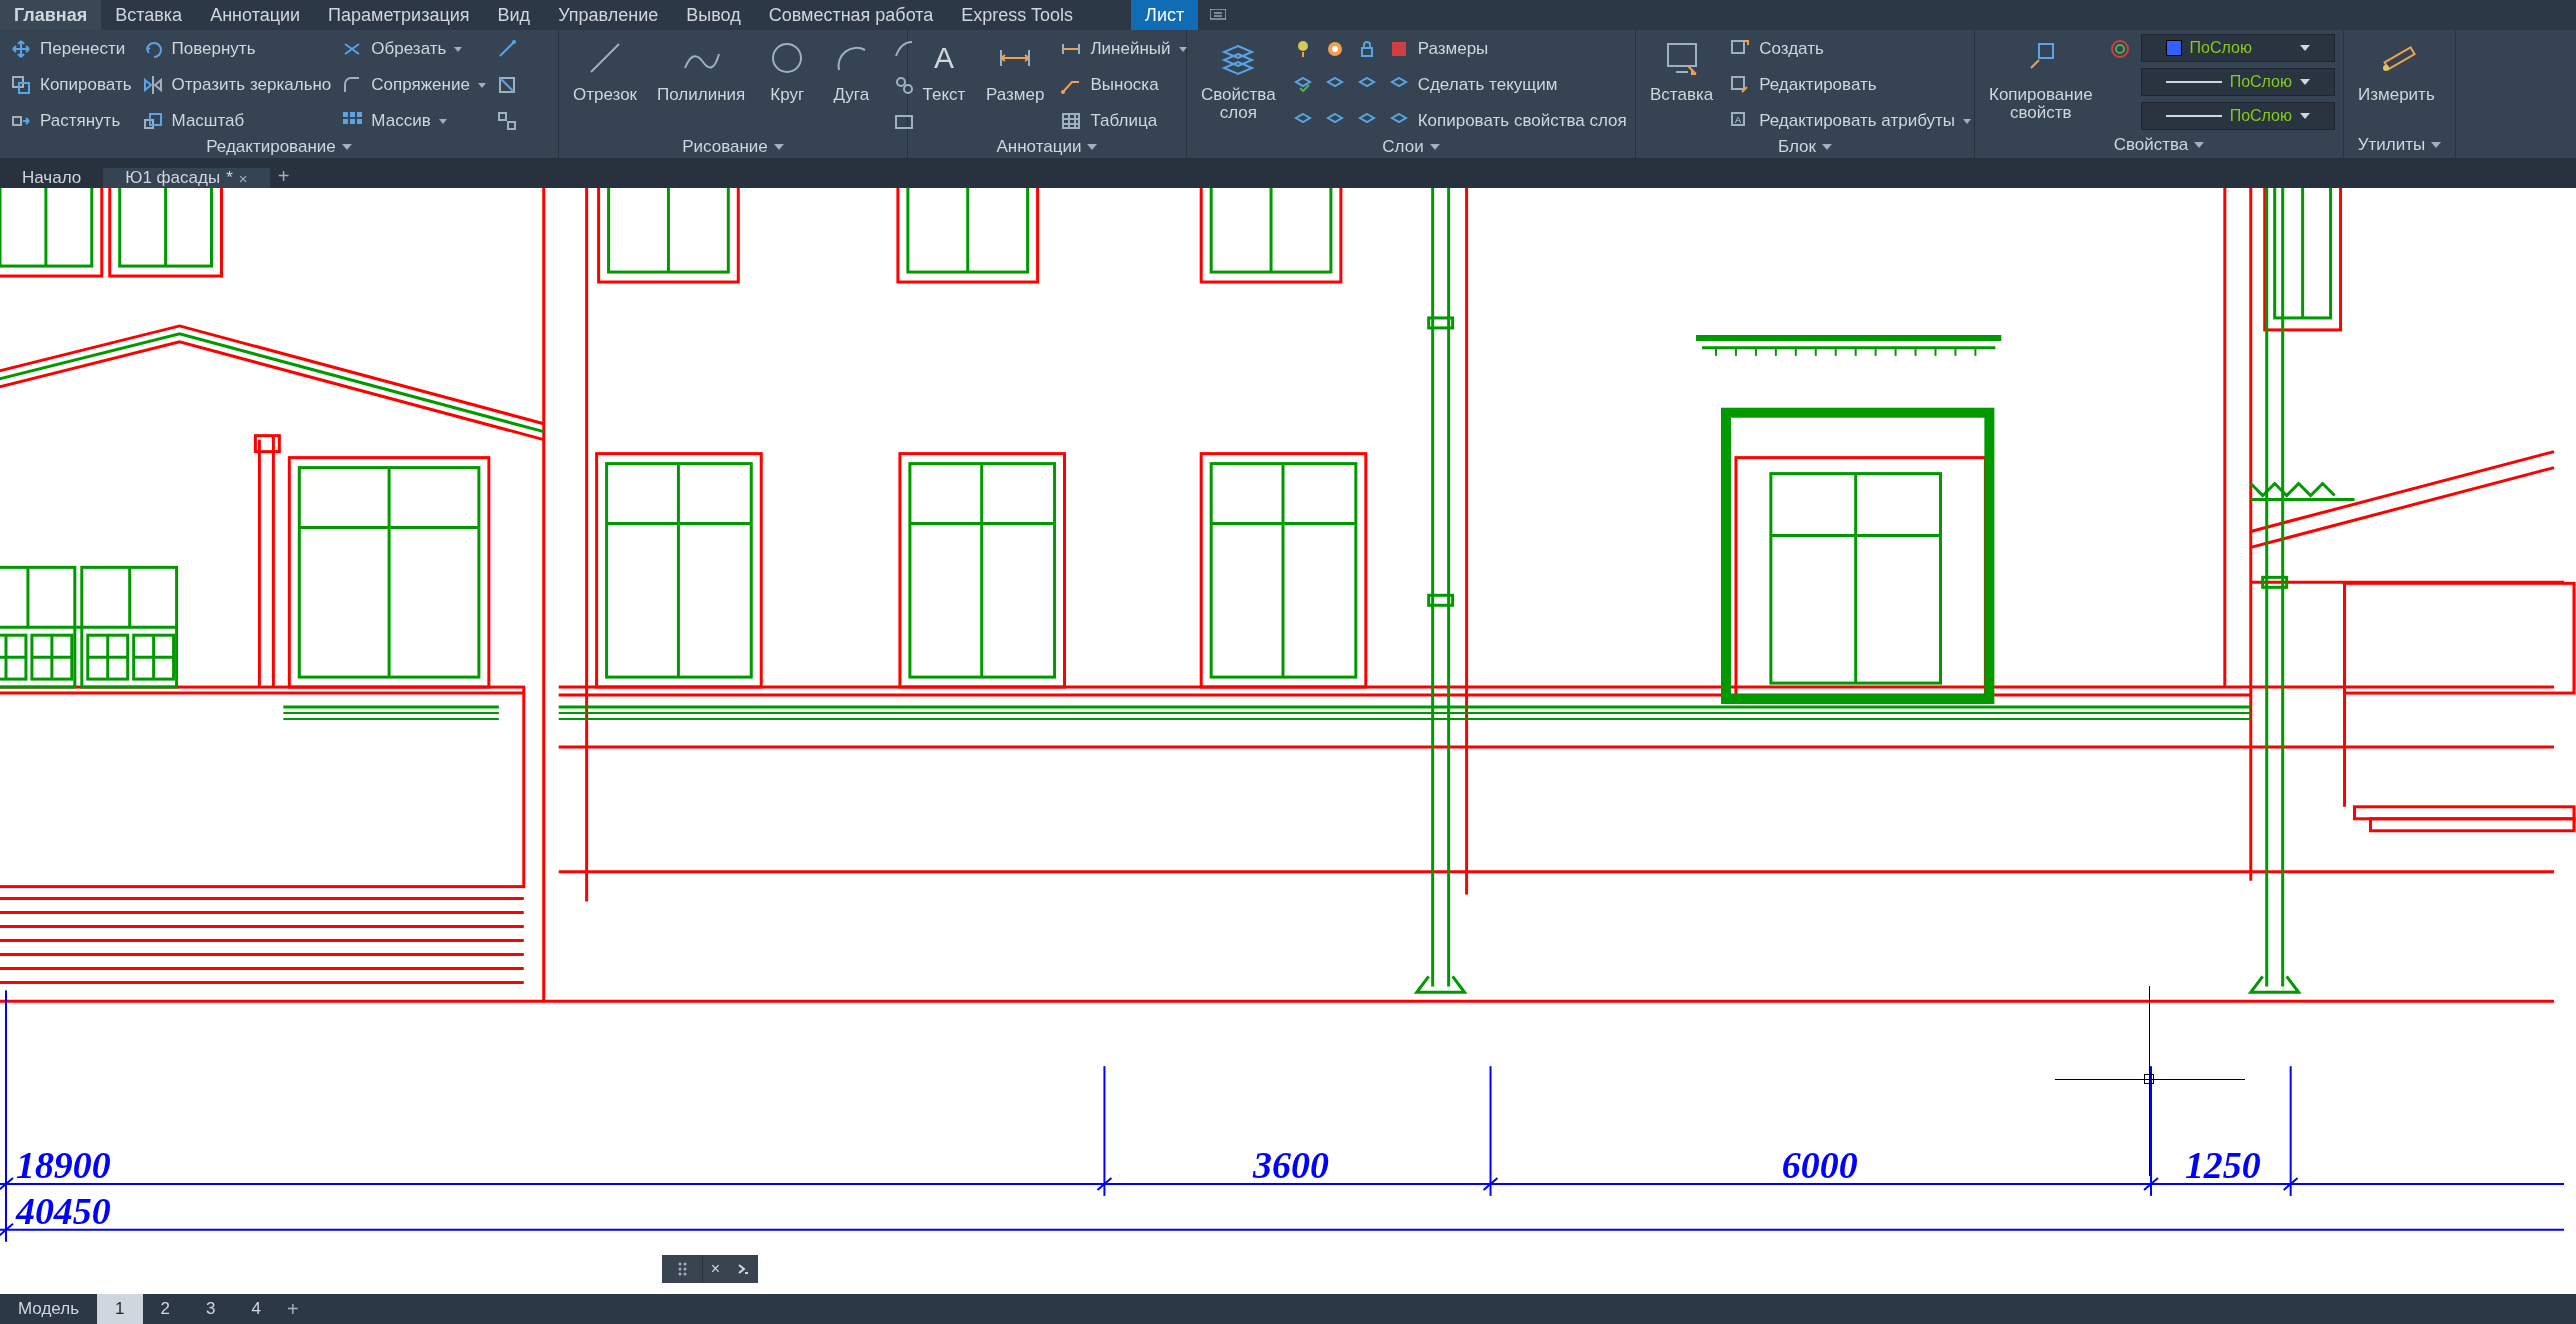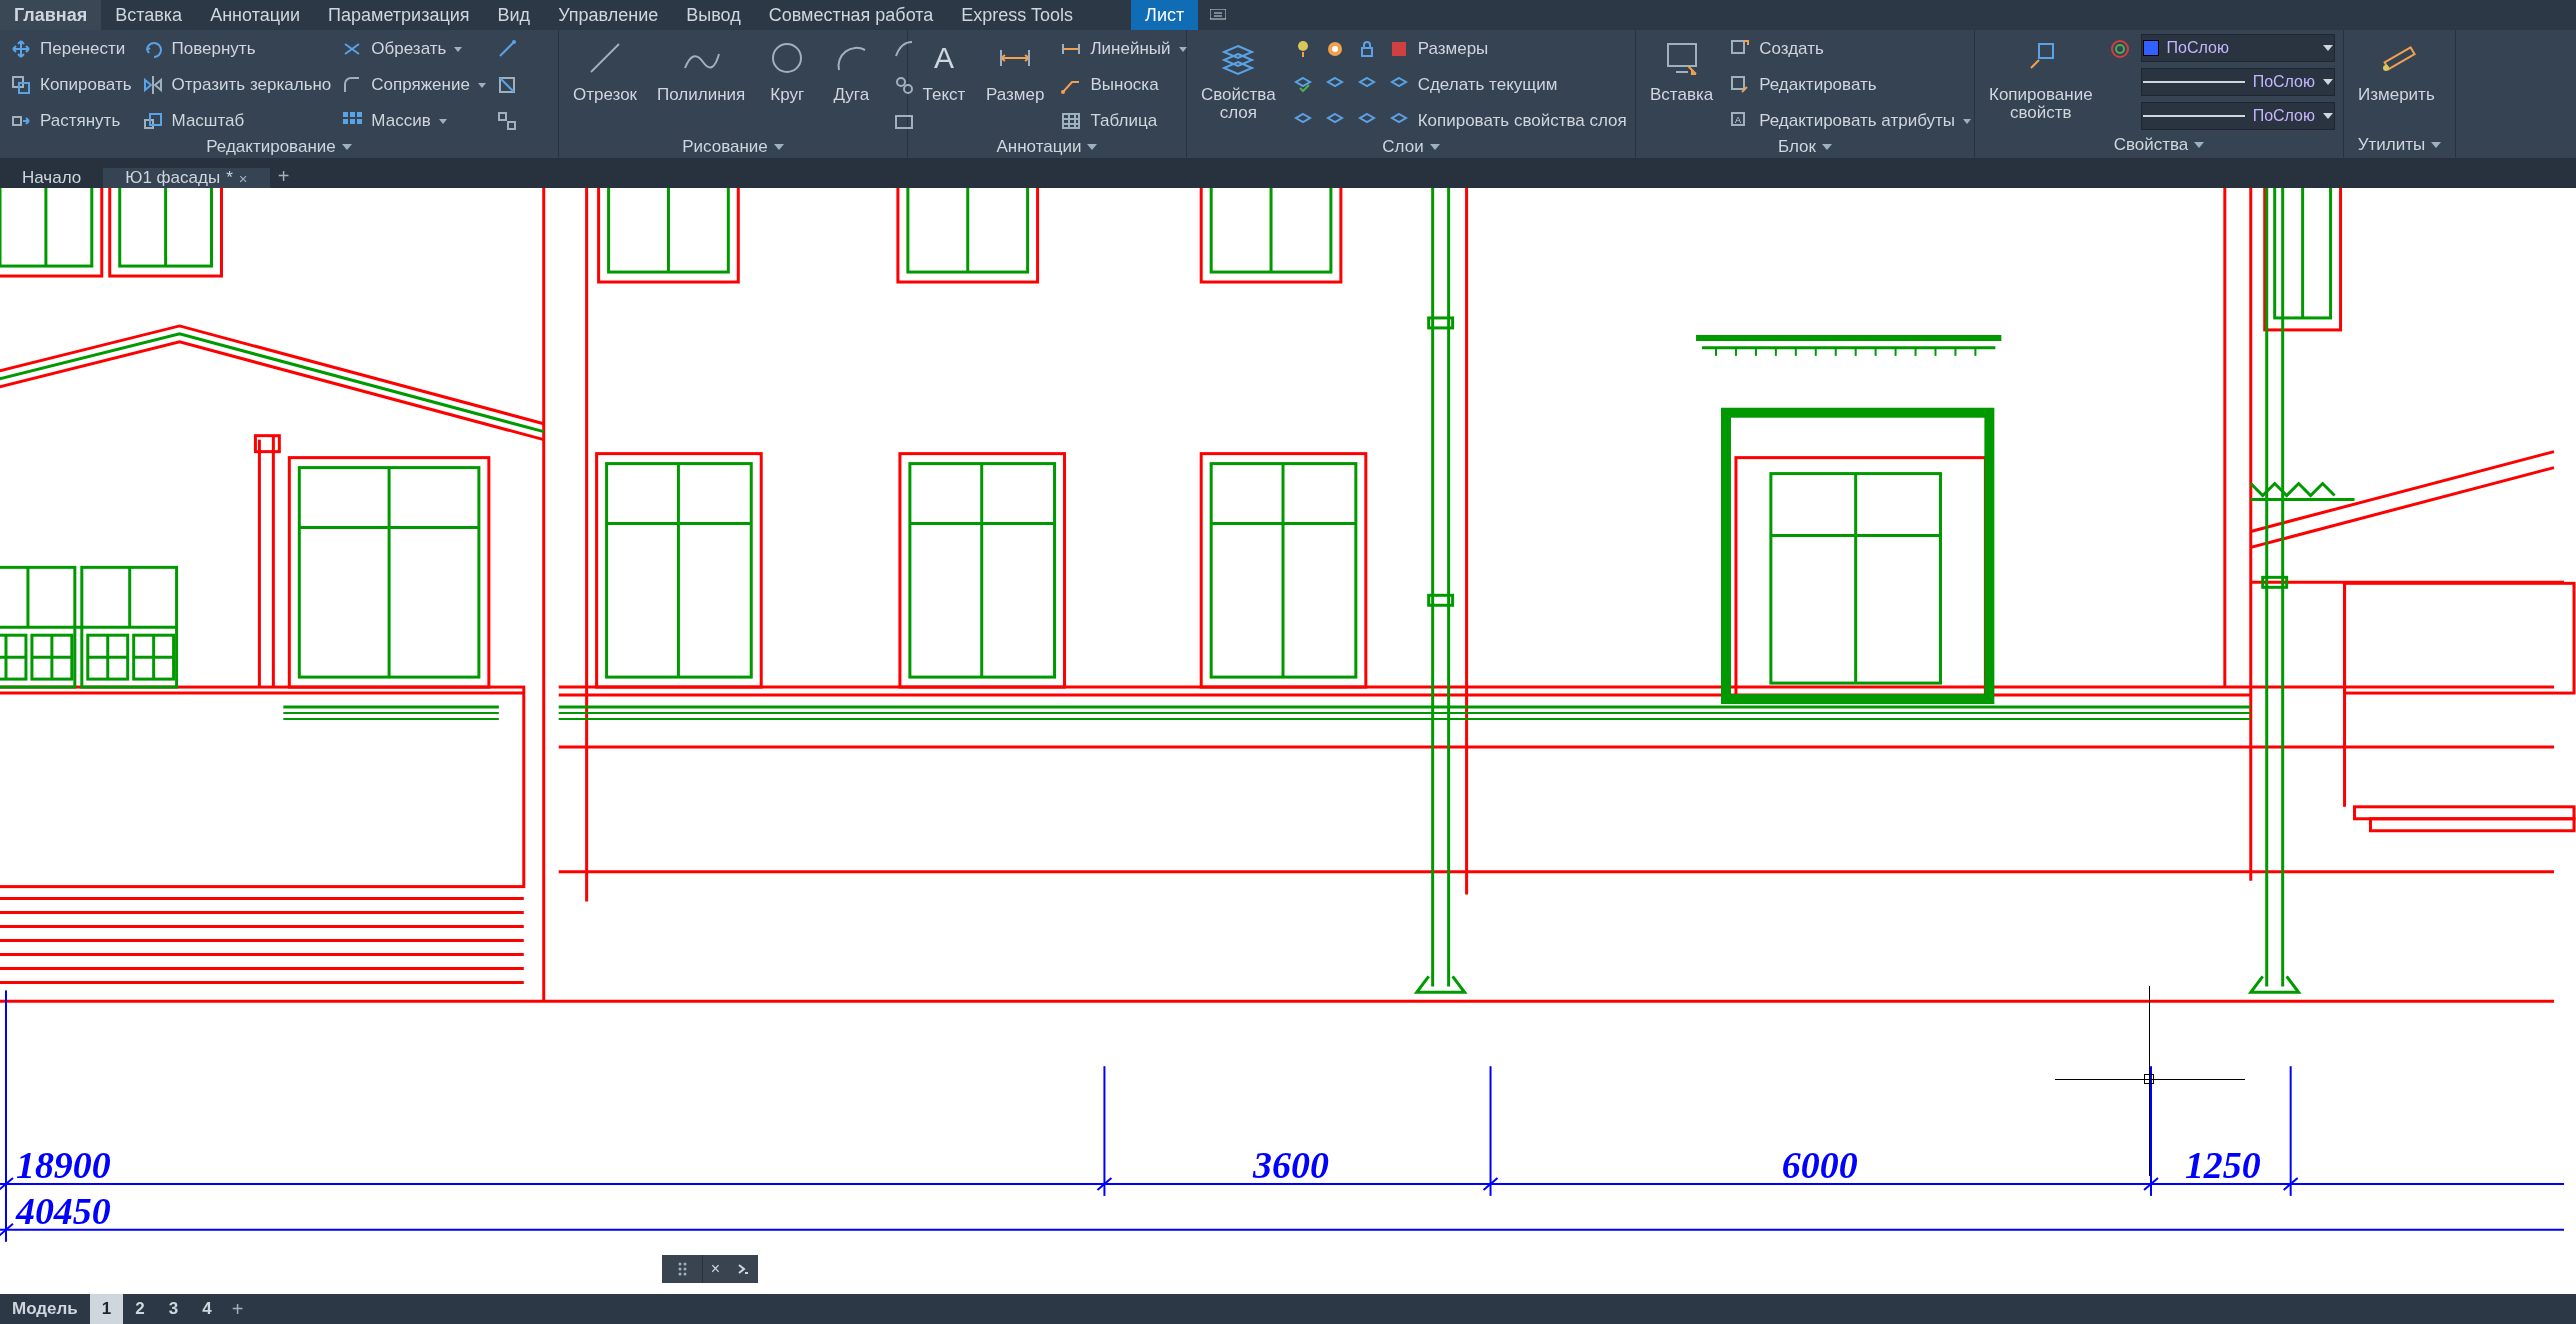--- a/index.html
+++ b/index.html
@@ -27,21 +27,21 @@
 .bigbtn span { font-size:17px; color:#cfd6dd; text-align:center; line-height:1.05; white-space:pre; }
 
 .col { display:flex; flex-direction:column; gap:6px; }
 .row { display:flex; align-items:center; gap:6px; height:30px;}
 .row .mico{width:26px;height:26px;display:flex;align-items:center;justify-content:center;}
 .row .mico svg{width:22px;height:22px;}
 .row span{font-size:17px;color:#cfd6dd;white-space:nowrap;}
 .dd-sml{width:0;height:0;border-left:4px solid transparent;border-right:4px solid transparent;border-top:5px solid #9fb0bf;margin-left:2px;}
 
 .prop-lines{width:200px;}
-.prop-dd{height:28px;background:#2a3440;border:1px solid #1e2731;display:flex;align-items:center;padding:0 1px;font-size:16px;color:#c4b5fd;gap:8px;}
+.prop-dd{height:28px;background:#2a3440;border:1px solid #1e2731;display:flex;align-items:center;padding:0 24px;font-size:16px;color:#84cc16;gap:8px;}
 .prop-dd .sw{width:16px;height:16px;background:#3060ff;border:1px solid #000;}
 .prop-dd .line{flex:1;height:2px;background:#cfd6dd;}
 .prop-dd .arrow{width:0;height:0;border-left:5px solid transparent;border-right:5px solid transparent;border-top:6px solid #cfd6dd;}
 
 
 .st-g{stroke:#9fb0bf;fill:none;stroke-width:2;}
 .st-b{stroke:#5aa3e6;fill:none;stroke-width:2;}
 .st-o{stroke:#f0a050;fill:none;stroke-width:2;}
 .fl-b{fill:#5aa3e6;}
 .fl-o{fill:#f0a050;}
@@ -64,21 +64,21 @@
 
 .cmdbar{position:absolute;left:662px;top:1255px;height:28px;display:flex;align-items:stretch;font-size:15px;}
 .cmdbar .cb-l{width:40px;background:#3a4450;display:flex;align-items:center;justify-content:center;}
 .cmdbar .cb-x{width:26px;background:#3a4450;color:#cfd6dd;display:flex;align-items:center;justify-content:center;font-size:16px;border-left:1px solid #28323e;}
 .cmdbar .cb-p{width:30px;background:#3a4450;display:flex;align-items:center;justify-content:center;}
 .cmdbar .cb-p svg{width:14px;height:14px;}
 .cmdbar .cb-in{width:708px;background:#4a5562;padding:0 10px;display:flex;align-items:center;color:#9aa7b3;font-style:italic;}
 
 
 .layouttabs{position:absolute;left:0;bottom:0;height:30px;width:100%;background:#2d3846;display:flex;align-items:stretch;color:#cfd6dd;font-size:17px;}
-.layouttabs .ltab{padding:0 12px;display:flex;align-items:center;background:#2d3846;font-weight:bold;}
+.layouttabs .ltab{padding:0 18px;display:flex;align-items:center;background:#2d3846;}
 .layouttabs .ltab.active{background:#cfd6dd;color:#1e2731;}
 .layouttabs .lplus{width:28px;display:flex;align-items:center;justify-content:center;color:#9fb0bf;font-size:20px;}
 
 
 .crosshair{position:absolute;pointer-events:none;}
 .crosshair .h{position:absolute;height:1px;background:#000;}
 .crosshair .v{position:absolute;width:1px;background:#000;}
 .crosshair .box{position:absolute;width:10px;height:10px;border:1px solid #000;}
 </style>
 </head>

